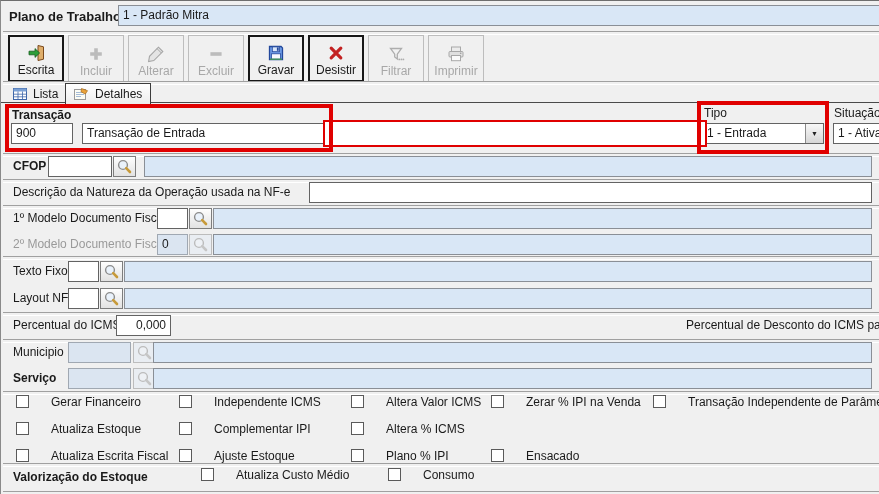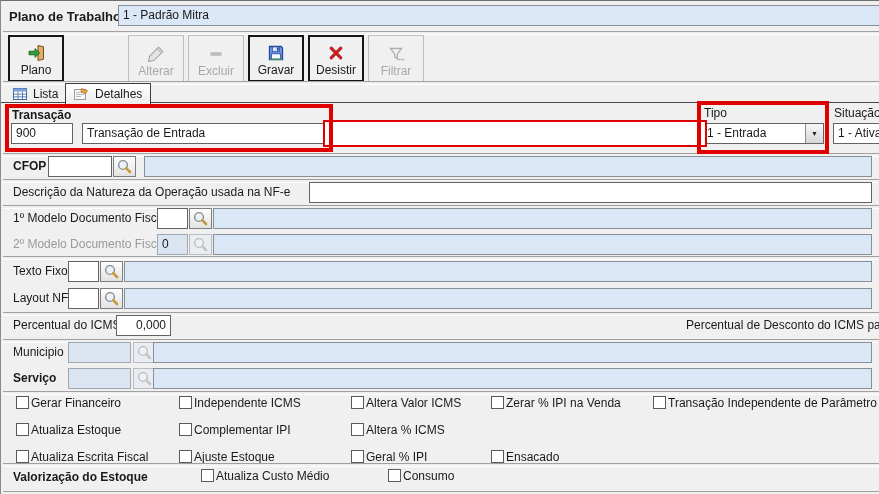--- a/index.html
+++ b/index.html
@@ -32,21 +32,21 @@
   .tb-btn.on{border:2px solid #161616;}
   .tb-btn.off{border:1px solid #bdbdbd;}
   .tb-btn .tb-label{font-size:12px;line-height:13px;}
   .tb-btn.off .tb-label{color:#a8a8a8;}
   .tb-icon{height:21px;display:flex;align-items:center;justify-content:center;}
   
   .tab{position:absolute;display:flex;align-items:center;gap:6px;padding:0 8px;height:18px;z-index:3;}
   .tab.active{border:1px solid #3c3c3c;border-bottom:none;height:20px;background:linear-gradient(#ffffff,#ededed);}
   .tabline{position:absolute;left:0;right:0;top:101px;height:1px;background:#4a4a4a;z-index:2;}
   
-  .chk{position:absolute;display:flex;align-items:center;gap:2px;height:15px;}
+  .chk{position:absolute;display:flex;align-items:flex-start;gap:22px;height:15px;}
   .chk .box{width:13px;height:13px;box-sizing:border-box;border:1px solid #5a5a5a;background:#fff;flex:0 0 auto;}
   .chk .clabel{white-space:nowrap;}
   
   .ann{position:absolute;box-sizing:border-box;border:4px solid #e00000;z-index:50;pointer-events:none;}
   .ann.thin{border-width:2px;z-index:40;background:#fff;}
 </style>
 </head>
 <body>
 
 <div id="app">
@@ -55,21 +55,29 @@
   <div class="field blue" style="left:117px;top:4px;width:862px">1 - Padrão Mitra</div>
   <div class="groove" style="top:30px"></div>
 
   <div class="tb-btn on" style="left:7px">
     <span class="tb-icon">
       <svg width="20" height="20" viewBox="0 0 20 20">
           <path d="M12 2.5 l5.5 1.3 v12.4 l-5.5 1.3 z" fill="#dfae6b" stroke="#7a491c" stroke-width="1"></path>
           <polygon points="3,8.2 9,8.2 9,5.6 13.6,10 9,14.4 9,11.8 3,11.8" fill="#2e9e38" stroke="#145c1c" stroke-width="0.8"></polygon>
         </svg>
     </span>
-    <span class="tb-label">Plano</span>
+    <span class="tb-label">Escrita</span>
+  </div>
+  <div class="tb-btn off" style="left:67px">
+    <span class="tb-icon">
+      <svg width="20" height="20" viewBox="0 0 20 20">
+          <path d="M10 4.2v11.6M4.2 10h11.6" stroke="#bcbcbc" stroke-width="3.6"></path>
+        </svg>
+    </span>
+    <span class="tb-label">Incluir</span>
   </div>
   <div class="tb-btn off" style="left:127px">
     <span class="tb-icon">
       <svg width="20" height="20" viewBox="0 0 20 20">
           <path d="M12.4 3.2 l4.4 4.4 -9 9 -5.2 0.9 0.9 -5.2 z" fill="#e4e4e4" stroke="#a6a6a6" stroke-width="1.1"></path>
           <path d="M11 4.6 l4.4 4.4" stroke="#a6a6a6" stroke-width="1"></path>
         </svg>
     </span>
     <span class="tb-label">Alterar</span>
   </div>
@@ -105,20 +113,31 @@
     <span class="tb-icon">
       <svg width="20" height="20" viewBox="0 0 20 20">
           <path d="M4.5 4.5 h11 l-4.2 5.6 v4.8 l-2.6 -2 v-2.8 z" fill="#f2f2f2" stroke="#adadad" stroke-width="1.3"></path>
           <circle cx="13.2" cy="15.4" r="0.9" fill="#adadad"></circle>
           <circle cx="15.4" cy="15.4" r="0.9" fill="#adadad"></circle>
           <circle cx="17.4" cy="15.4" r="0.9" fill="#adadad"></circle>
         </svg>
     </span>
     <span class="tb-label">Filtrar</span>
   </div>
+  <div class="tb-btn off" style="left:427px">
+    <span class="tb-icon">
+      <svg width="20" height="20" viewBox="0 0 20 20">
+          <rect x="5.5" y="3" width="9" height="4.5" fill="#ececec" stroke="#a8a8a8"></rect>
+          <rect x="3" y="7.5" width="14" height="5.5" rx="1" fill="#e0e0e0" stroke="#a8a8a8"></rect>
+          <rect x="5.5" y="11.5" width="9" height="5.2" fill="#fbfbfb" stroke="#a8a8a8"></rect>
+          <circle cx="14.7" cy="9.2" r="0.8" fill="#9a9a9a"></circle>
+        </svg>
+    </span>
+    <span class="tb-label">Imprimir</span>
+  </div>
   <div class="groove" style="top:80px"></div>
 
   <div class="tabline"></div>
   <div class="tab" style="left:4px;top:84px">
     <span style="display:flex">
       <svg width="14" height="14" viewBox="0 0 14 14">
           <rect x="0.5" y="1.5" width="13" height="11" fill="#fff" stroke="#3f67a8"></rect>
           <rect x="0.5" y="1.5" width="13" height="3" fill="#7aa0d4"></rect>
           <path d="M0.5 7.2h13M0.5 9.8h13M5 4.5v8M9.5 4.5v8" stroke="#3f67a8" stroke-width="0.8"></path>
         </svg>
@@ -291,21 +310,21 @@
   <div class="chk" style="left:15px;top:448px">
       <span class="box"></span>
       <span class="clabel">Atualiza Escrita Fiscal</span>
     </div>
   <div class="chk" style="left:178px;top:448px">
       <span class="box"></span>
       <span class="clabel">Ajuste Estoque</span>
     </div>
   <div class="chk" style="left:350px;top:448px">
       <span class="box"></span>
-      <span class="clabel">Geral % IPI</span>
+      <span class="clabel">Plano % IPI</span>
     </div>
   <div class="chk" style="left:490px;top:448px">
       <span class="box"></span>
       <span class="clabel">Ensacado</span>
     </div>
 
   <div class="groove" style="top:462px"></div>
 
   <span class="lbl b" style="left:12px;top:469px">Valorização do Estoque</span>
   <div class="chk" style="left:200px;top:467px">

